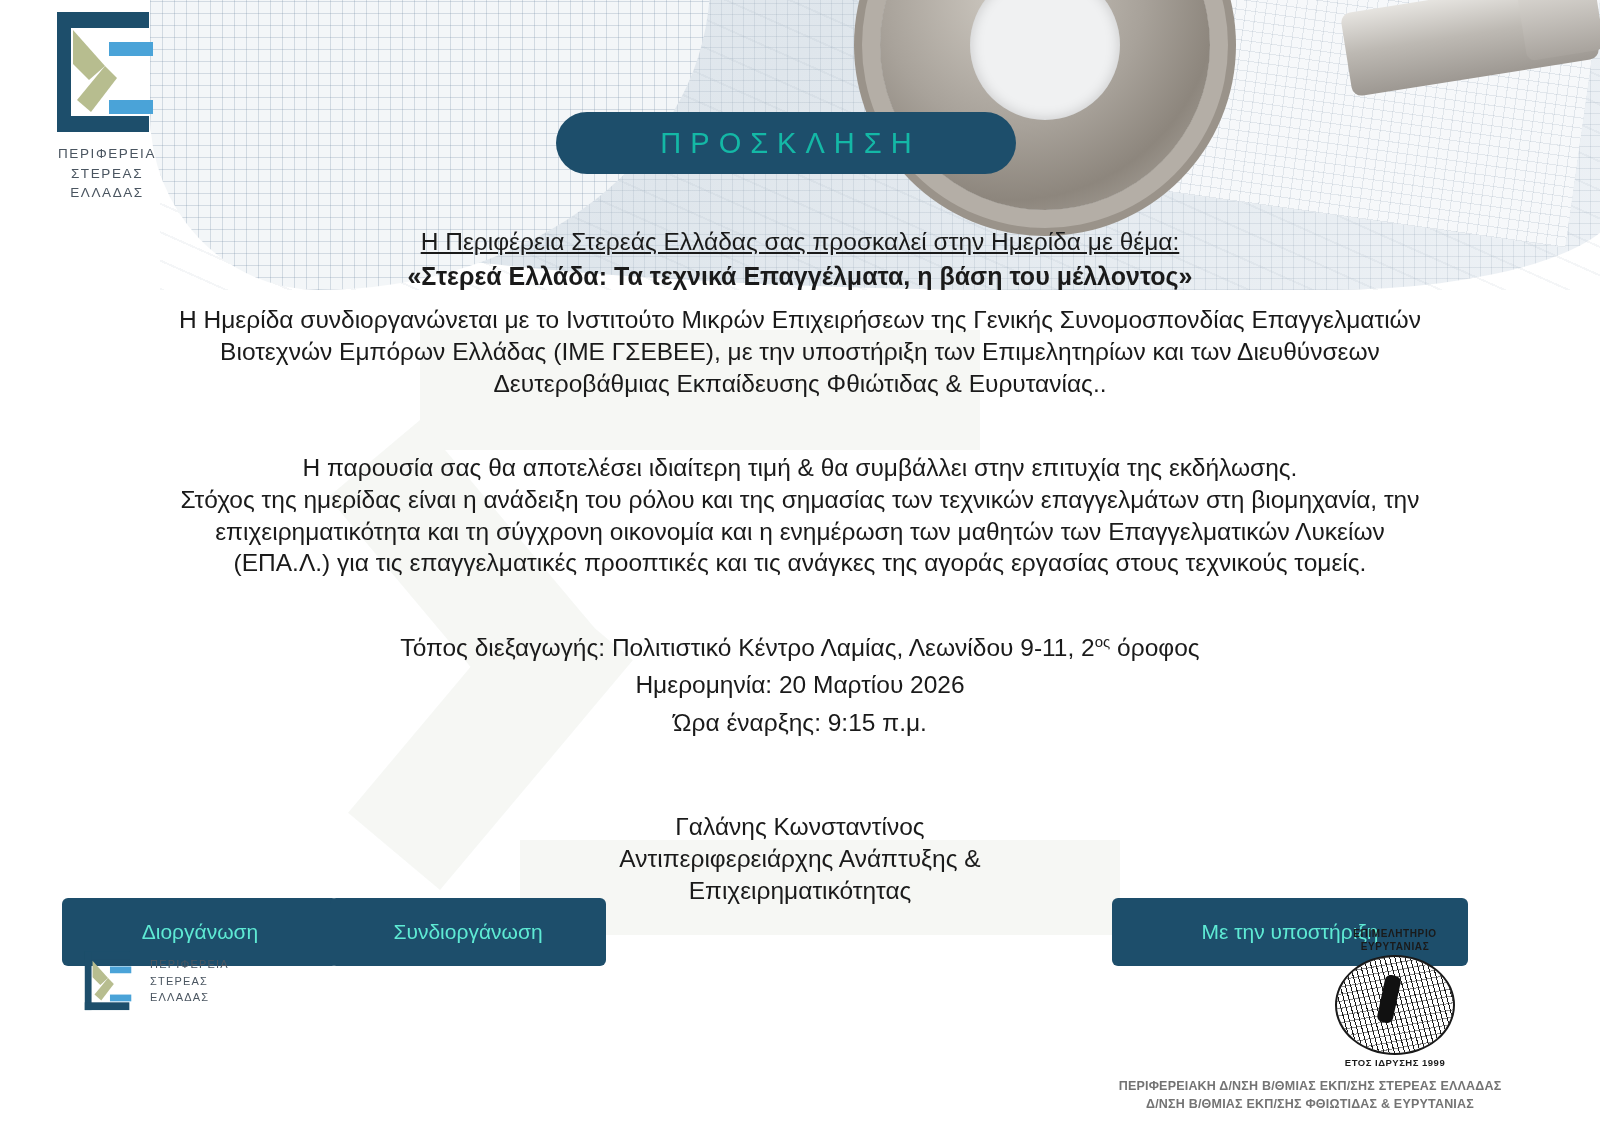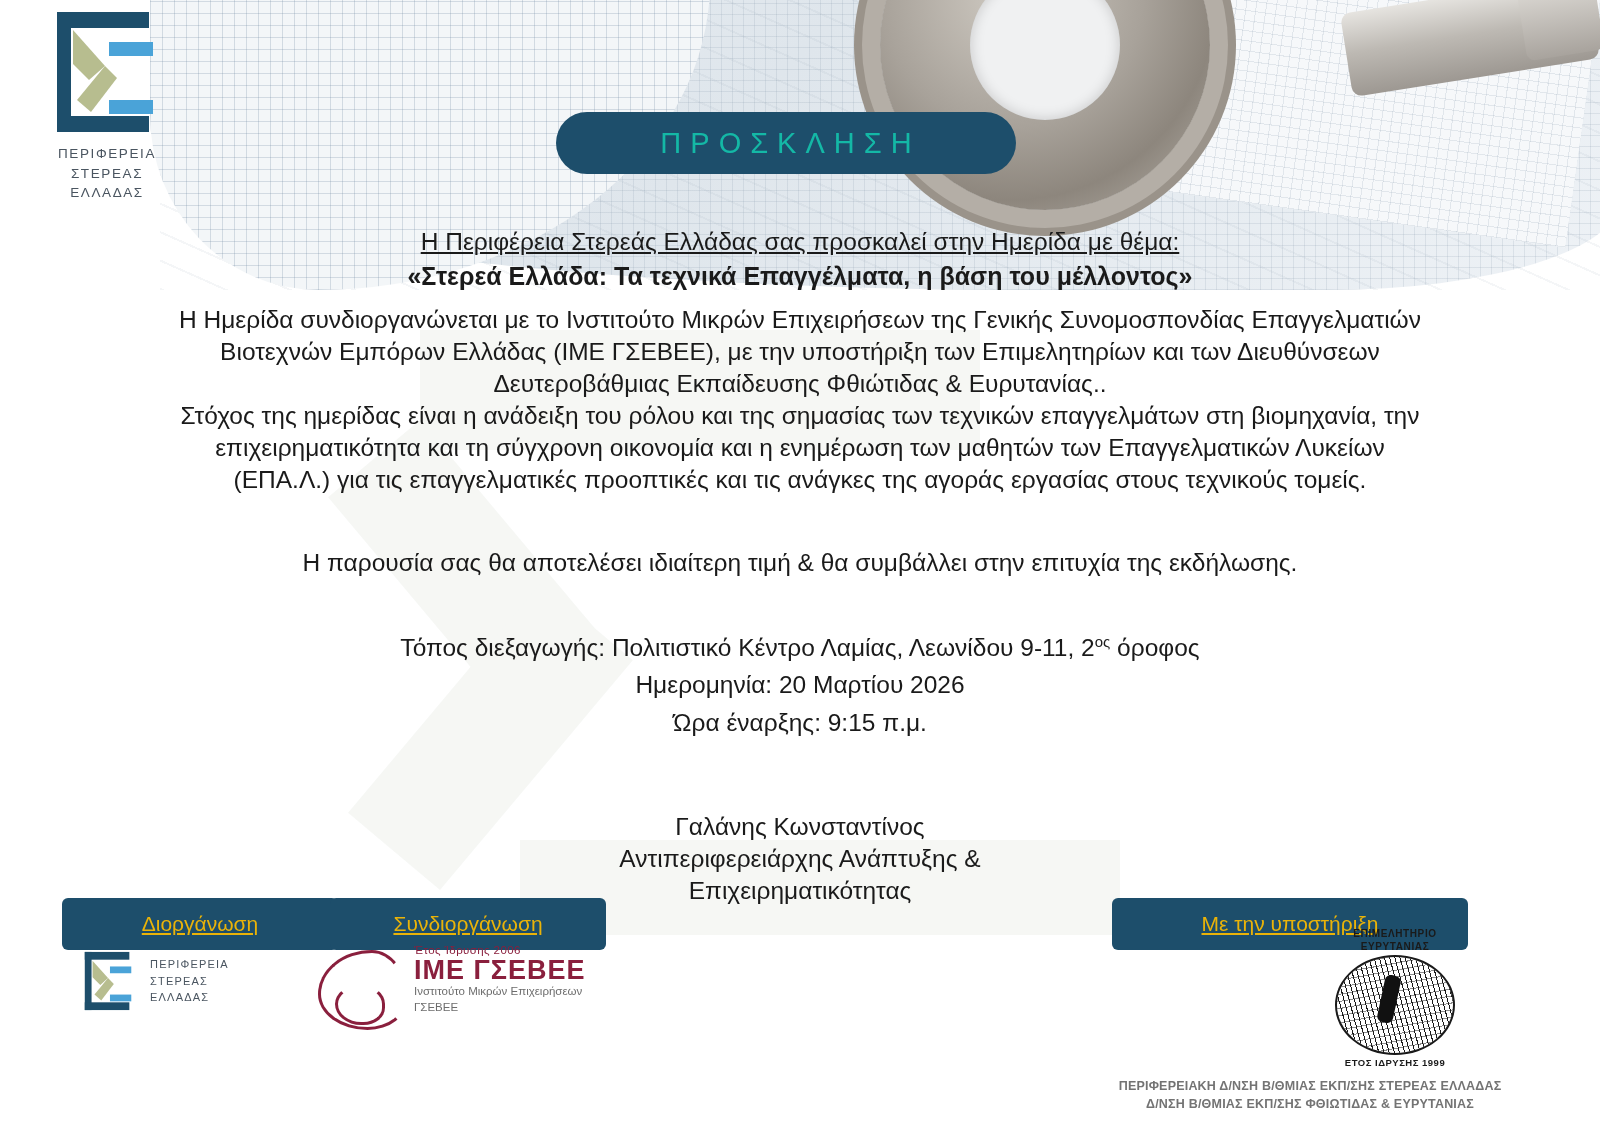--- a/index.html
+++ b/index.html
@@ -219,28 +219,27 @@
     left: 0;
     bottom: 0;
     width: 1600px;
     height: 240px;
     z-index: 3;
   }
   .tag {
     position: absolute;
     height: 38px;
     background: #1d4e6b;
-    color: #eab308;
+    color: #5eead4;
     border-radius: 6px;
     font-size: 21px;
     display: flex;
     align-items: center;
     justify-content: center;
-    padding: 7px 18px;
-    text-decoration: underline;
+    padding: 15px 18px;
   }
   .tag-org  { left: 62px;  top: 10px; width: 240px; }
   .tag-co   { left: 330px; top: 10px; width: 240px; }
   .tag-supp { left: 1112px; top: 10px; width: 320px; }
 
   .logo-sm-region {
     position: absolute;
     left: 78px;
     top: 62px;
     width: 200px;
@@ -421,27 +420,27 @@
 <div class="content">
   <div class="p lead">Η Περιφέρεια Στερεάς Ελλάδας σας προσκαλεί στην Ημερίδα με θέμα:</div>
   <div class="p theme">«Στερεά Ελλάδα: Τα τεχνικά Επαγγέλματα, η βάση του μέλλοντος»</div>
 
   <div class="p">
     <div>Η Ημερίδα συνδιοργανώνεται με το Ινστιτούτο Μικρών Επιχειρήσεων της Γενικής Συνομοσπονδίας Επαγγελματιών</div>
     <div>Βιοτεχνών Εμπόρων Ελλάδας (ΙΜΕ ΓΣΕΒΕΕ), με την υποστήριξη των Επιμελητηρίων και των Διευθύνσεων</div>
     <div>Δευτεροβάθμιας Εκπαίδευσης Φθιώτιδας &amp; Ευρυτανίας..</div>
   </div>
 
+  <div class="p presence">Η παρουσία σας θα αποτελέσει ιδιαίτερη τιμή &amp; θα συμβάλλει στην επιτυχία της εκδήλωσης.</div>
+
   <div class="p narrow">
     <div>Στόχος της ημερίδας είναι η ανάδειξη του ρόλου και της σημασίας των τεχνικών επαγγελμάτων στη βιομηχανία, την</div>
     <div>επιχειρηματικότητα και τη σύγχρονη οικονομία και η ενημέρωση των μαθητών των Επαγγελματικών Λυκείων</div>
     <div>(ΕΠΑ.Λ.) για τις επαγγελματικές προοπτικές και τις ανάγκες της αγοράς εργασίας στους τεχνικούς τομείς.</div>
   </div>
-
-  <div class="p presence">Η παρουσία σας θα αποτελέσει ιδιαίτερη τιμή &amp; θα συμβάλλει στην επιτυχία της εκδήλωσης.</div>
 
   <div class="p details">
     <div>
       <span>Τόπος διεξαγωγής:</span>
       <span>Πολιτιστικό Κέντρο Λαμίας, Λεωνίδου 9-11, 2</span><span class="sup">ος</span><span> όροφος</span>
     </div>
     <div>Ημερομηνία: 20 Μαρτίου 2026</div>
     <div>Ώρα έναρξης: 9:15 π.μ.</div>
   </div>
 
@@ -470,27 +469,20 @@
         <rect x="14" y="108" width="92" height="16" fill="#1d4e6b"></rect>
       </svg>
     </div>
     <div class="txt">
       <div>ΠΕΡΙΦΕΡΕΙΑ</div>
       <div>ΣΤΕΡΕΑΣ</div>
       <div>ΕΛΛΑΔΑΣ</div>
     </div>
   </div>
 
-  <div class="logo-gsevee">
-    <div class="gsevee-swirl"></div>
-    <div class="gsevee-year">Έτος Ίδρυσης 2006</div>
-    <div class="gsevee-name">ΙΜΕ ΓΣΕΒΕΕ</div>
-    <div class="gsevee-sub">Ινστιτούτο Μικρών Επιχειρήσεων</div>
-    <div class="gsevee-sub">ΓΣΕΒΕΕ</div>
-  </div>
 
 
   <div class="logo-evrytania">
     <div class="evr-top">
       <div>ΕΠΙΜΕΛΗΤΗΡΙΟ</div>
       <div>ΕΥΡΥΤΑΝΙΑΣ</div>
     </div>
     <div class="evr-seal">
       <div class="hatch"></div>
       <div class="figure"></div>

